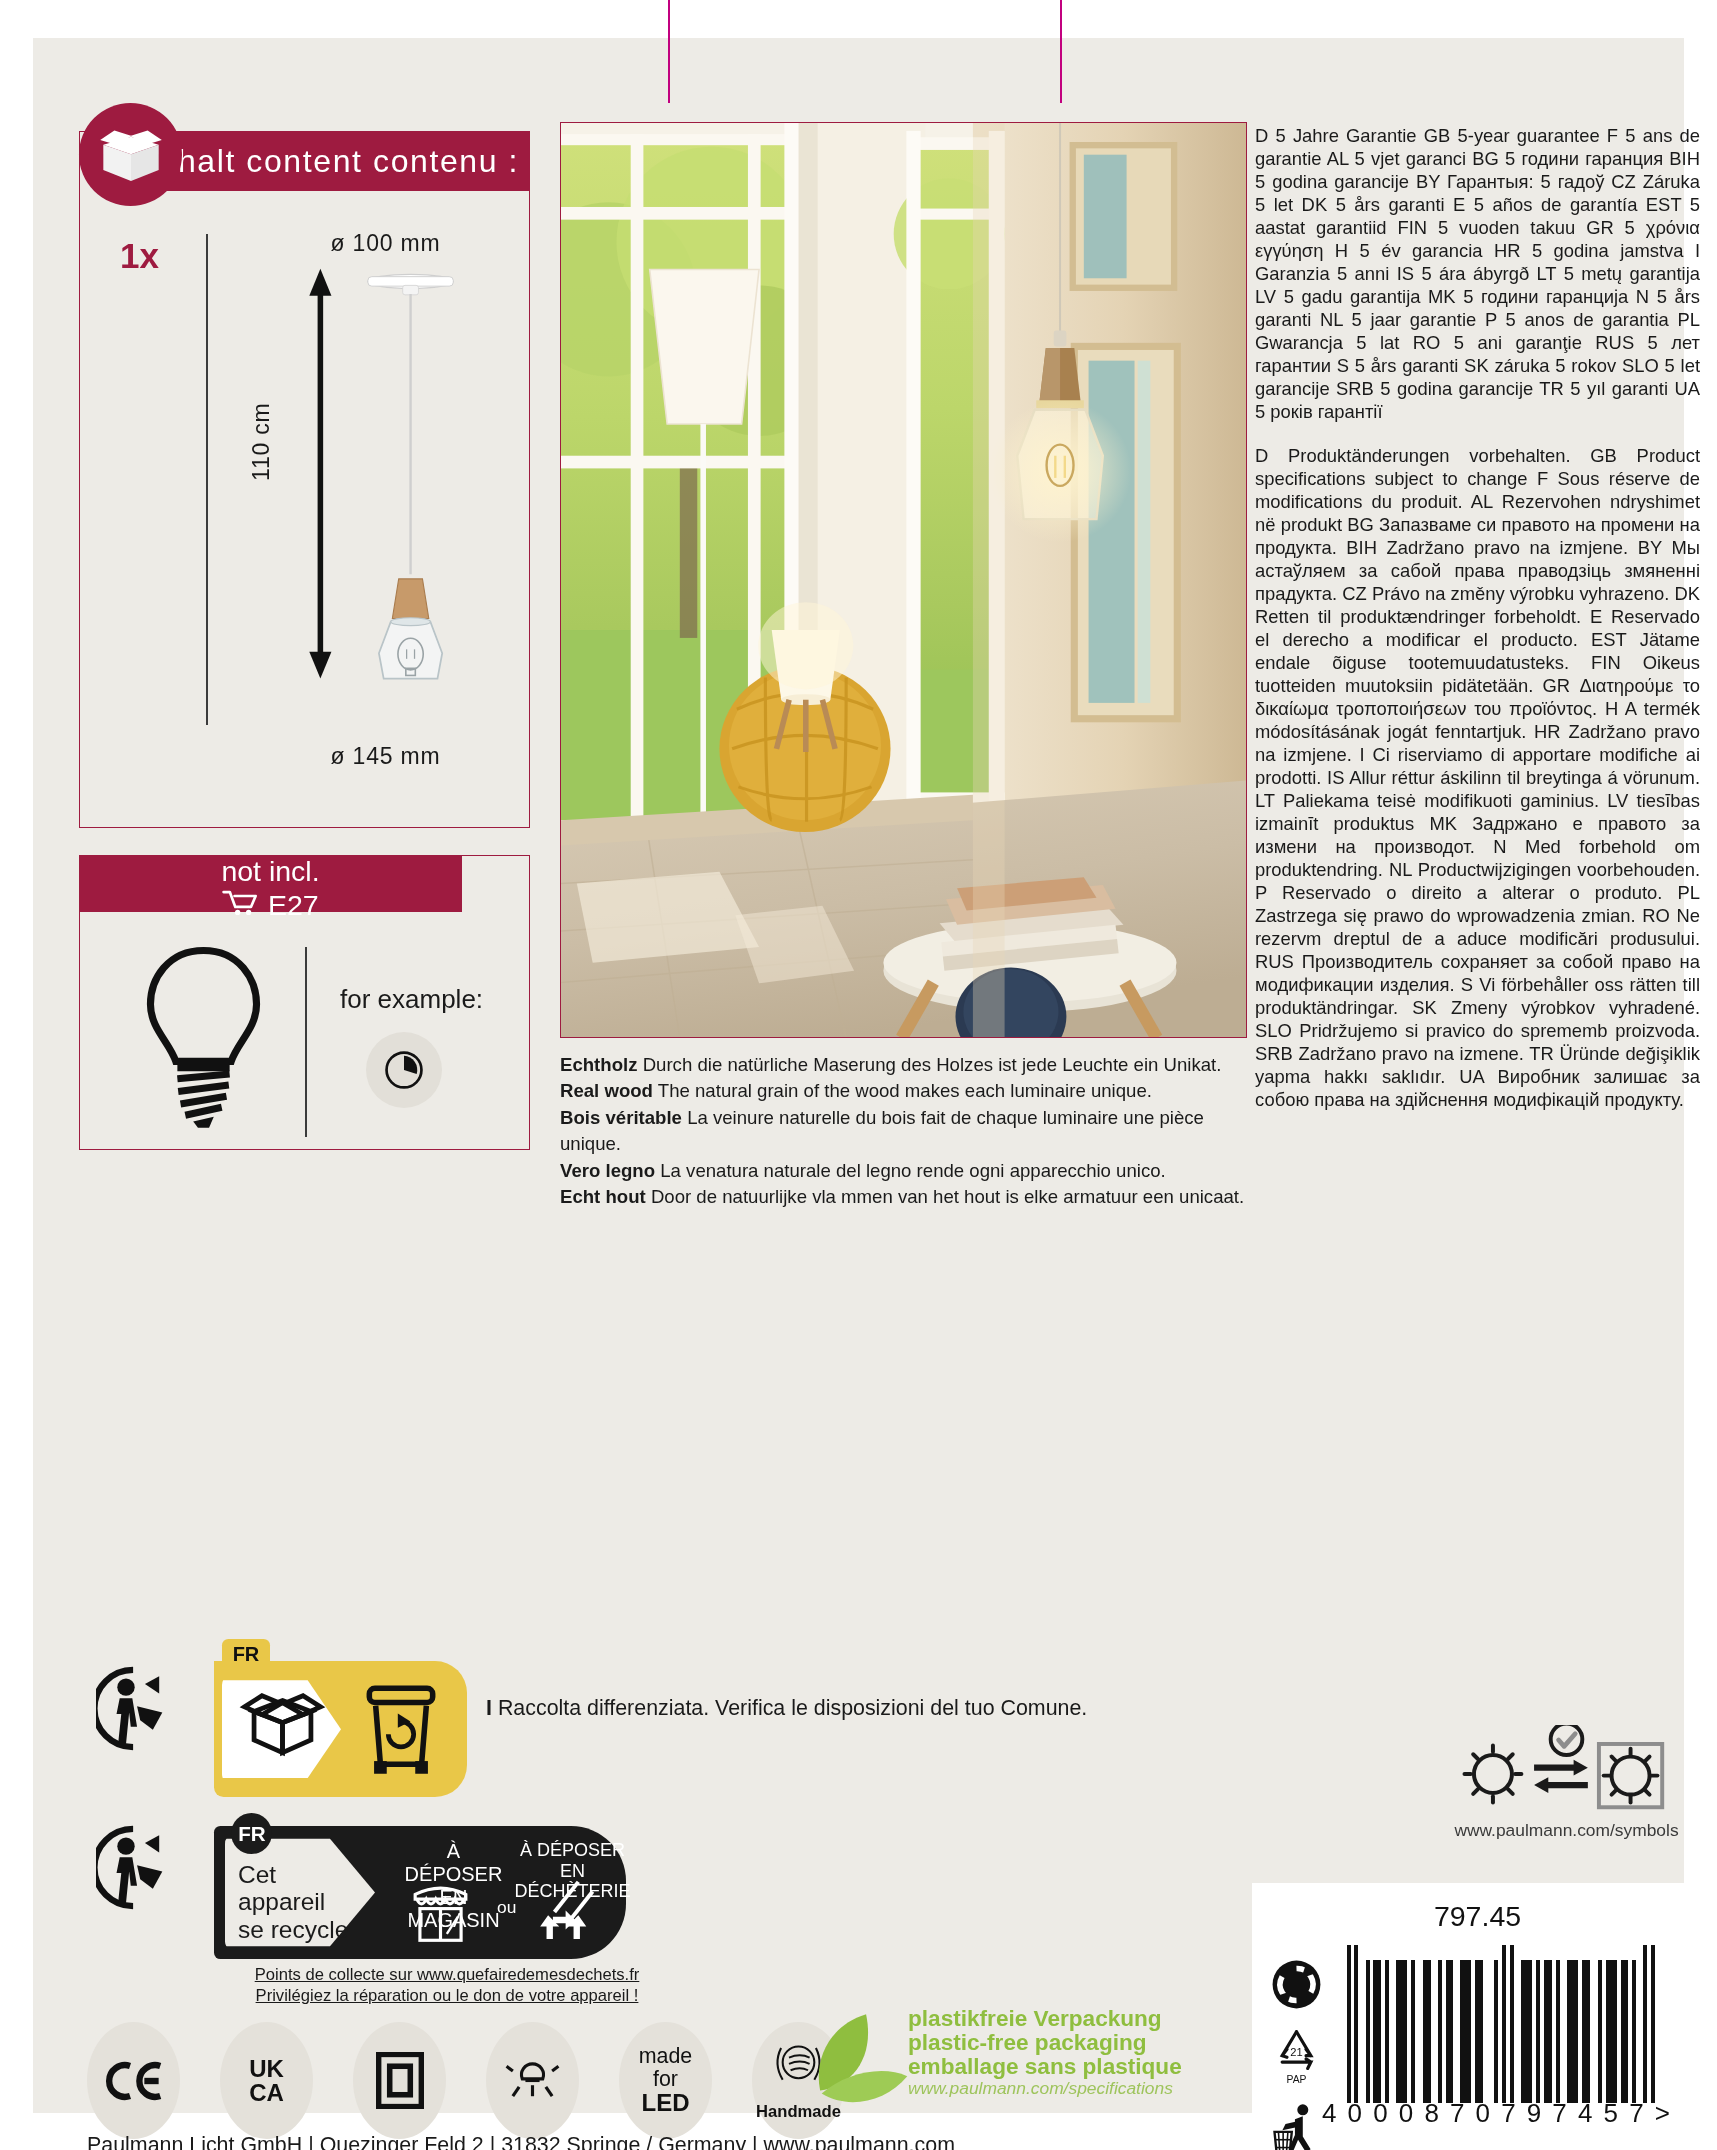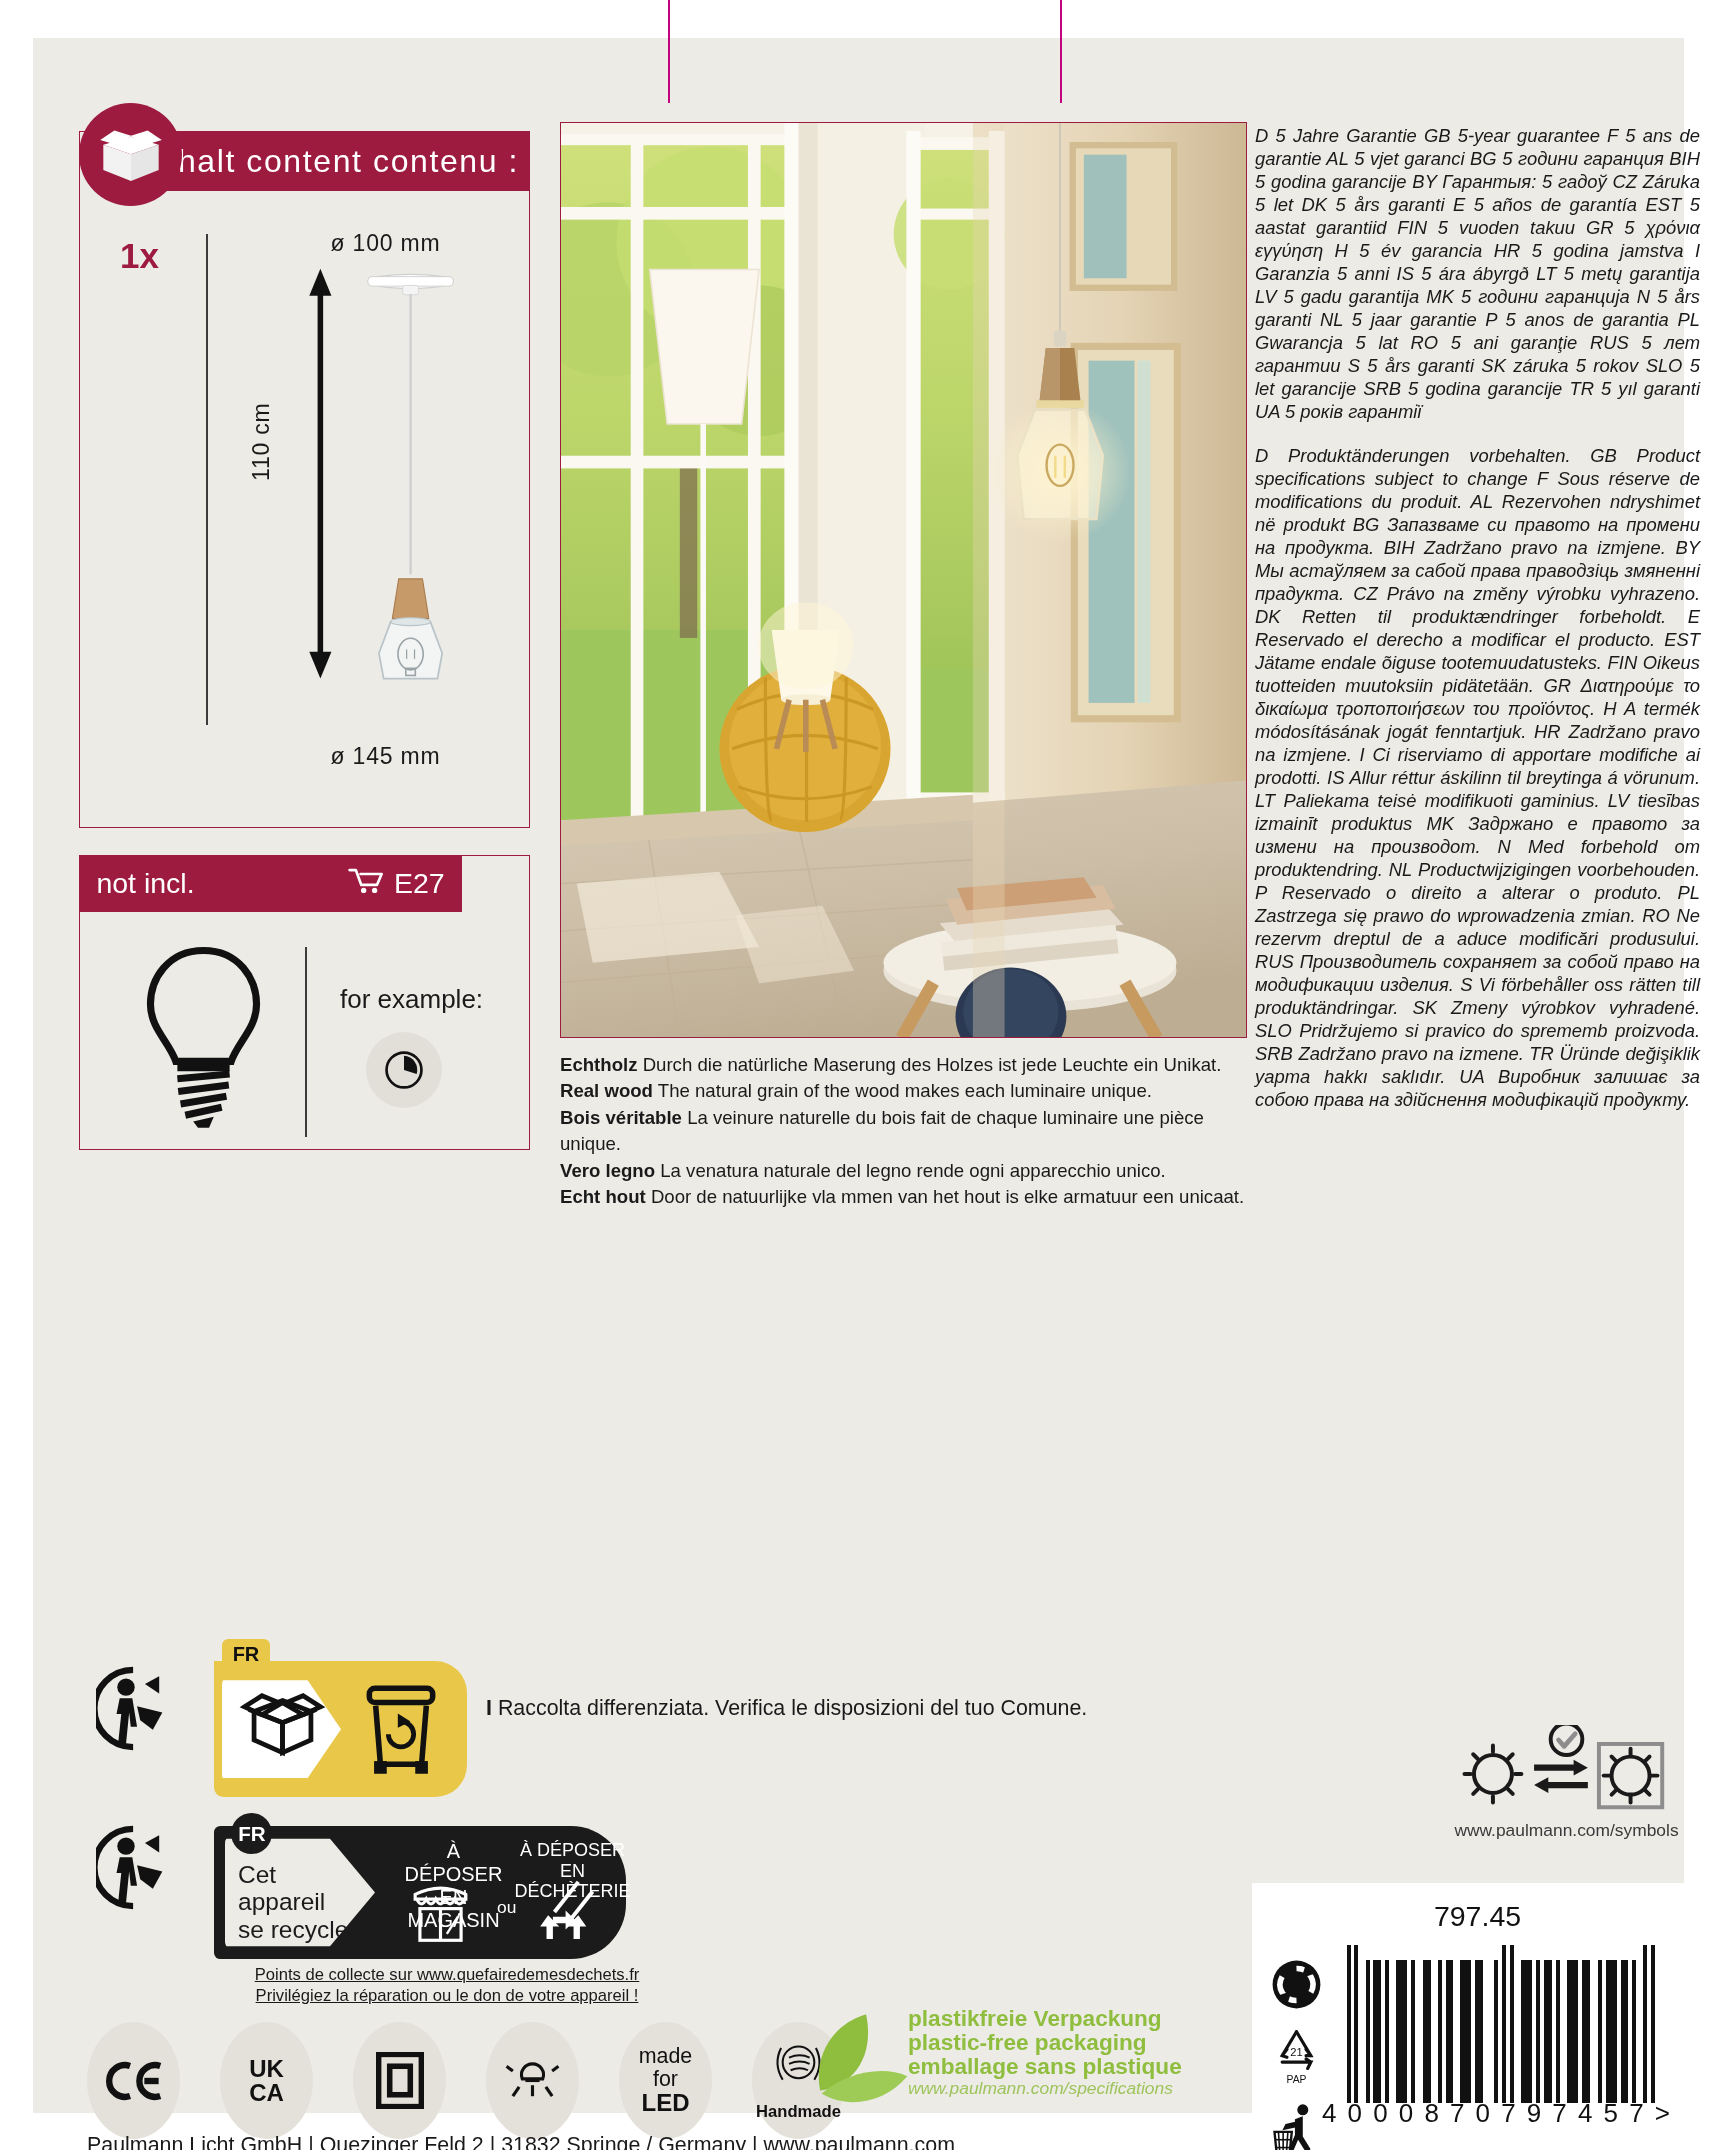--- a/index.html
+++ b/index.html
@@ -52,21 +52,21 @@
     font-size:23px;color:#1a1a1a;letter-spacing:0.8px;white-space:nowrap;
   }
   .lampart{position:absolute;left:238px;top:226px;width:238px;height:451px;}
 
   
   .notincl-box{
     position:absolute;left:46px;top:817px;width:451px;height:295px;
     border:1.6px solid #9e1b40;background:#edebe6;box-sizing:border-box;
   }
   .bar-notincl{
-    left:46px;top:817px;width:383px;height:57px;padding:0 17.4px;justify-content:space-between;
+    left:46px;top:817px;width:383px;height:57px;padding:0 17.4px;justify-content:space-between;flex-direction:column;
   }
   .bar-notincl .lbl{font-size:28.5px;}
   .bar-notincl .right{display:flex;align-items:center;gap:9.5px;font-size:28.5px;}
   .vdiv-2{left:272px;top:909px;height:190px;}
   .for-example{position:absolute;left:307px;top:946px;font-size:26px;color:#1a1a1a;}
   .bulb-big{position:absolute;left:103px;top:903px;width:135px;height:190px;}
   .dim-circle{
     position:absolute;left:333px;top:994px;width:76px;height:76px;border-radius:50%;
     background:#e2dfd8;display:flex;align-items:center;justify-content:center;
   }
@@ -80,21 +80,21 @@
     position:absolute;left:527px;top:1014px;width:697px;
     font-size:18.6px;line-height:1.42;color:#1a1a1a;
   }
   .photo-caption b{font-weight:bold;}
 
   
   .righttext{
     position:absolute;left:1222px;top:86px;width:445px;
     font-size:18.4px;line-height:1.25;color:#1a1a1a;text-align:justify;
   }
-  .righttext p{margin:0 0 20.6px 0;font-style:italic;}
+  .righttext p{margin:0 0 20.6px 0;}
 
   
   .triman1{position:absolute;left:63px;top:1627px;width:75px;height:87px;}
   .triman2{position:absolute;left:63px;top:1786px;width:75px;height:87px;}
 
   .yellowbadge{
     position:absolute;left:181px;top:1623px;width:253px;height:136px;
     background:#e9c748;border-radius:0 32px 32px 9.5px;
   }
   .yellowbadge .fr{

